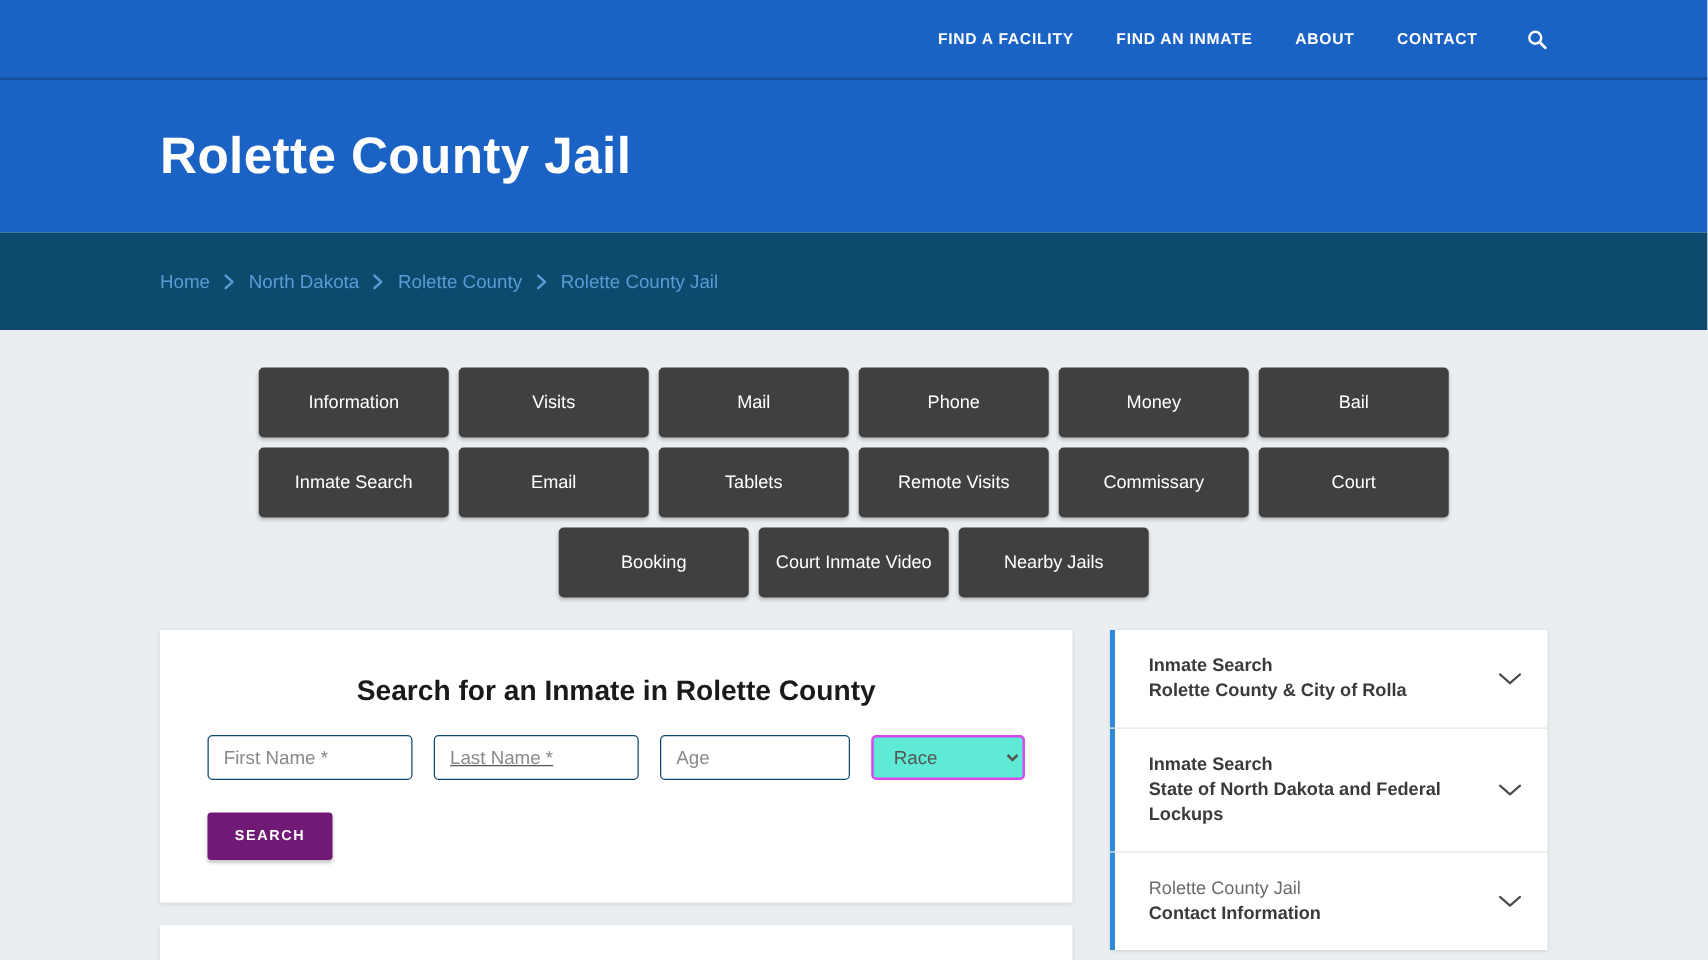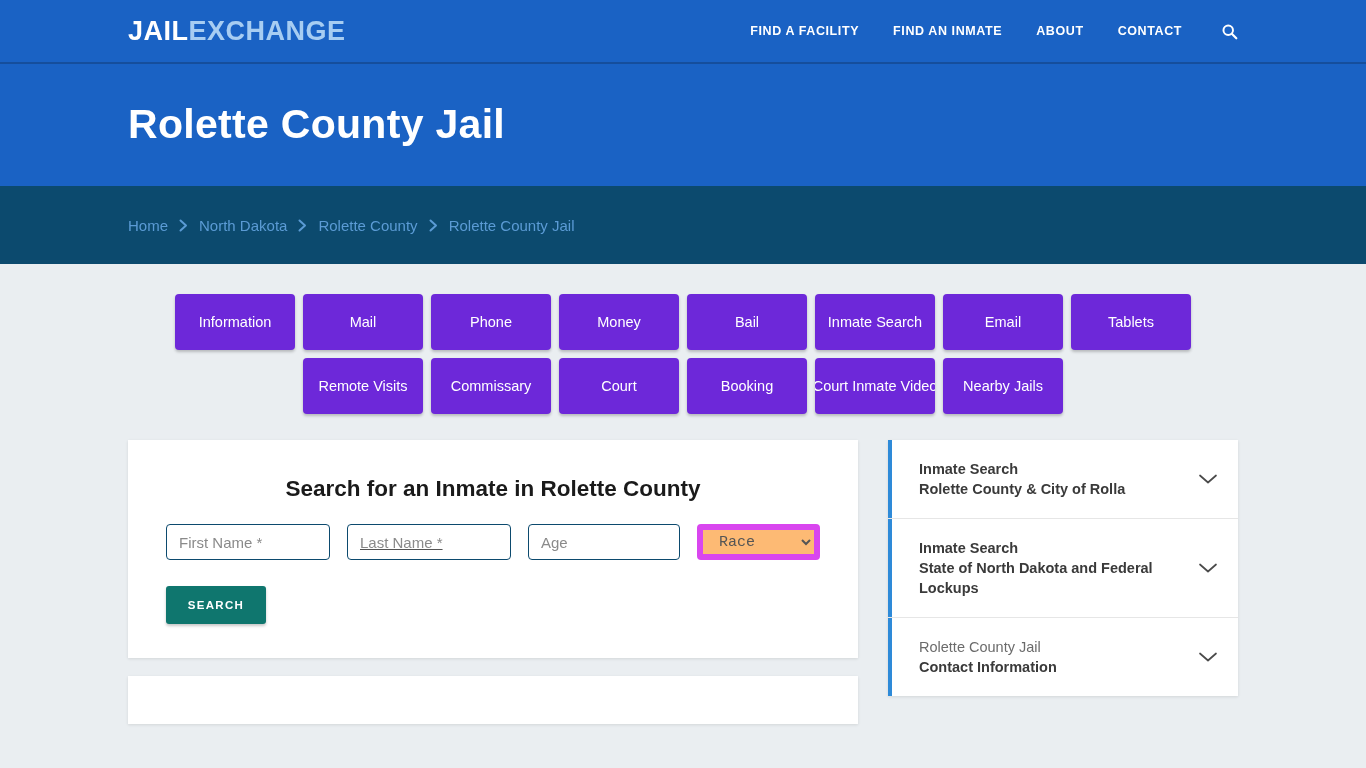--- a/index.html
+++ b/index.html
@@ -110,24 +110,24 @@
 
   
   .btngrid {
     display: flex;
     flex-wrap: wrap;
     justify-content: center;
     width: 1100px;
     margin: 0 auto;
   }
   .gbtn {
-    width: 120px;
+    width: 152px;
     height: 56px;
     margin: 4px 4px;
-    background: #6d28d9;
+    background: #404040;
     color: #ffffff;
     font-size: 14.5px;
     border: none;
     border-radius: 4px;
     box-shadow: 0 2px 3px rgba(0,0,0,0.22);
     display: flex;
     align-items: center;
     justify-content: center;
     cursor: pointer;
     font-family: "Liberation Sans", sans-serif;
@@ -173,35 +173,35 @@
     font-family: "Liberation Sans", sans-serif;
     outline: none;
   }
   .fld::placeholder { color: #8a8a8a; }
   .fld-first { width: 164px; }
   .fld-last  { width: 164px; text-decoration: underline; }
   .fld-age   { width: 152px; }
   .sel {
     width: 164px;
     height: 36px;
-    border: 6px solid #d946ef;
+    border: 2px solid #d946ef;
     border-radius: 4px;
-    background: #fdba74;
+    background: #5eead4;
     font-size: 15px;
     color: #555;
     padding: 0 8px 0 12px;
-    font-family: Liberation Mono, monospace;
+    font-family: Liberation Sans, sans-serif;
     outline: none;
     cursor: pointer;
   }
   .searchbtn {
     margin: 26px 0 0 18px;
     width: 100px;
     height: 38px;
-    background: #0f766e;
+    background: #701a75;
     color: #ffffff;
     border: none;
     border-radius: 3px;
     font-size: 11.5px;
     font-weight: bold;
     letter-spacing: 1.3px;
     box-shadow: 0 2px 3px rgba(0,0,0,0.22);
     cursor: pointer;
     font-family: "Liberation Sans", sans-serif;
   }
@@ -237,23 +237,20 @@
   .acctext { font-size: 14.5px; color: #333; line-height: 1.38; }
   .acctext .l-reg { font-weight: bold; color: #3a3a3a; }
   .acctext .l-light { font-weight: normal; color: #6b6b6b; }
   .acctext .l-bold { font-weight: bold; color: #3a3a3a; }
   .chev { flex: 0 0 auto; margin-left: 14px; display: flex; align-items: center; }
 </style>
 </head>
 <body>
 
 <div class="topnav">
-  <div class="logo">
-    <span class="l1">JAIL</span><span class="l2">EXCHANGE</span>
-  </div>
   <div class="navlinks">
     <a class="navlink">FIND A FACILITY</a>
     <a class="navlink">FIND AN INMATE</a>
     <a class="navlink">ABOUT</a>
     <a class="navlink">CONTACT</a>
     <span class="navsearch">
       <svg width="17" height="17" viewBox="0 0 20 20" fill="none">
         <circle cx="8.5" cy="8.5" r="5.6" stroke="#ffffff" stroke-width="2.3"></circle>
         <line x1="12.7" y1="12.7" x2="18" y2="18" stroke="#ffffff" stroke-width="2.6" stroke-linecap="round"></line>
       </svg>
@@ -287,20 +284,21 @@
     </span>
     <a>Rolette County Jail</a>
   </nav>
 </div>
 
 <div class="page">
   <div class="wrap">
 
     <div class="btngrid">
       <button class="gbtn">Information</button>
+      <button class="gbtn">Visits</button>
       <button class="gbtn">Mail</button>
       <button class="gbtn">Phone</button>
       <button class="gbtn">Money</button>
       <button class="gbtn">Bail</button>
       <button class="gbtn">Inmate Search</button>
       <button class="gbtn">Email</button>
       <button class="gbtn">Tablets</button>
       <button class="gbtn">Remote Visits</button>
       <button class="gbtn">Commissary</button>
       <button class="gbtn">Court</button>

